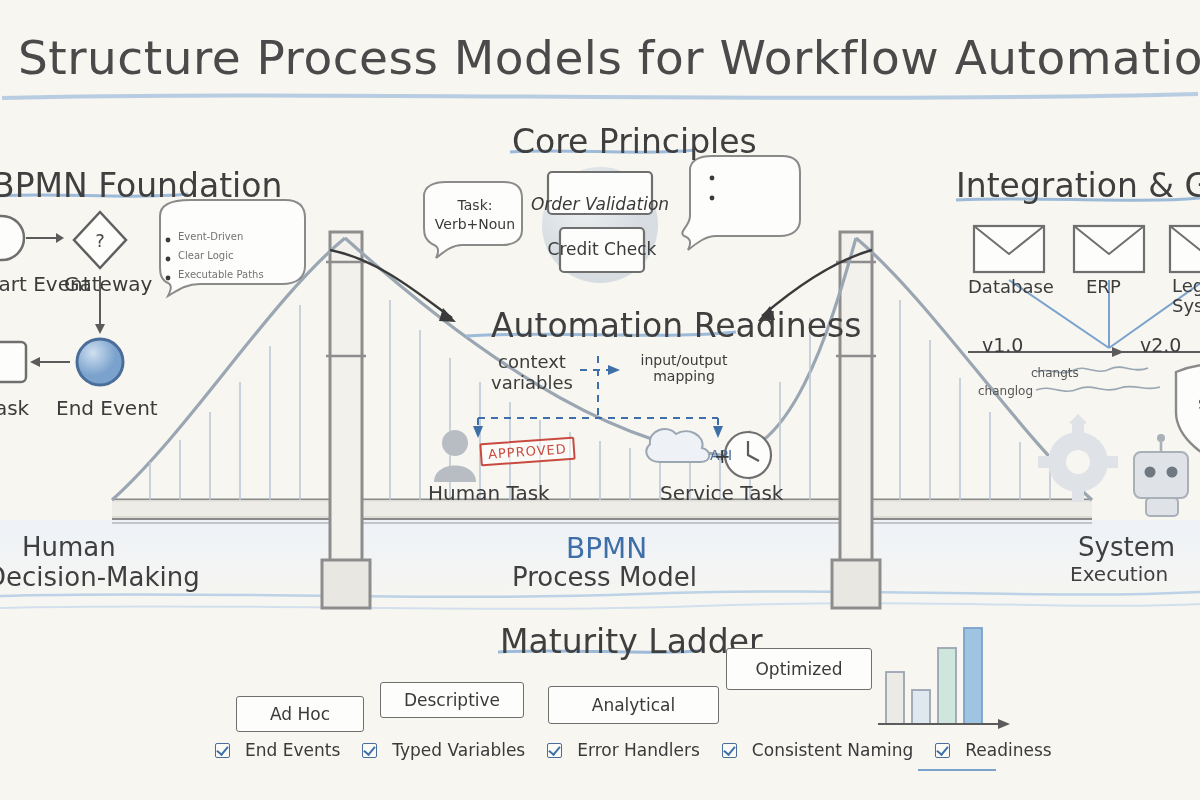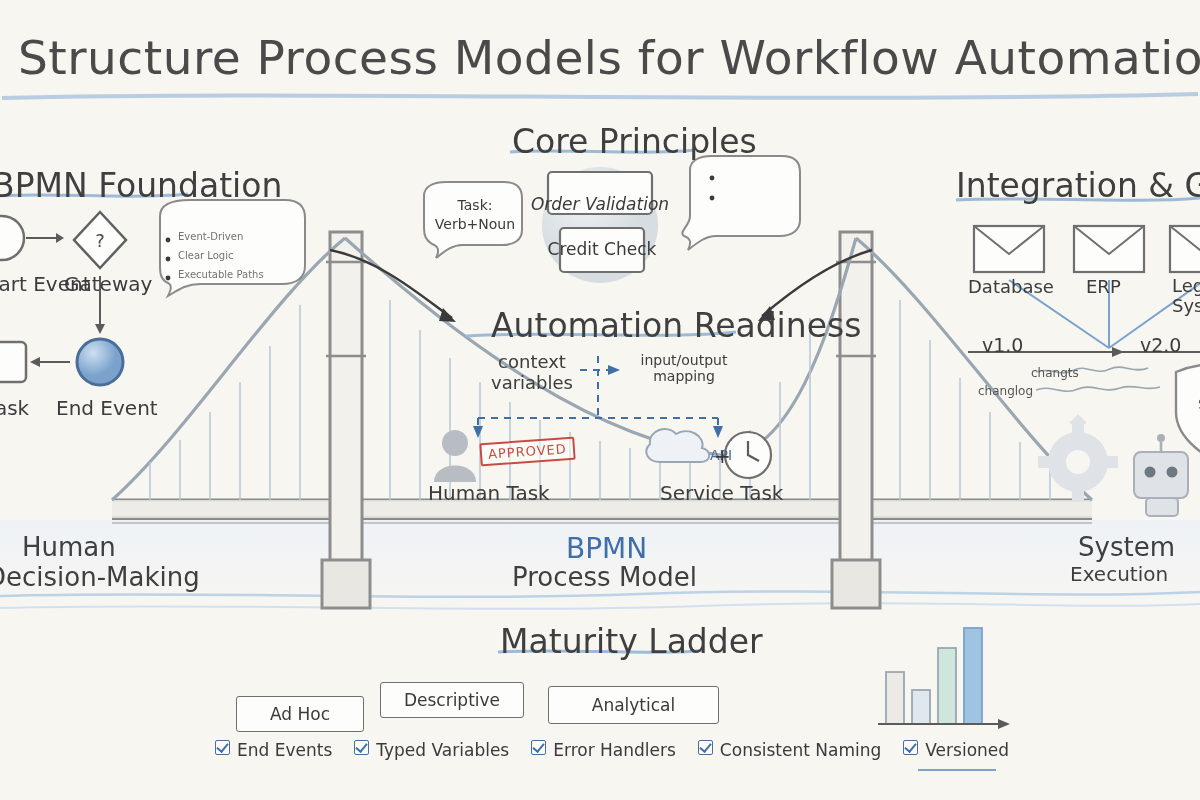--- a/index.html
+++ b/index.html
@@ -26,21 +26,21 @@
   }
   .section-h { font-size: 33px; color: #3f3f3f; }
   .label { font-size: 20px; color: #3c3c3c; }
   .small { font-size: 10px; color: #737373; }
   .xsmall { font-size: 12px; color: #555; }
   .blue { color: #3f6fa8; }
 
   .bubble-text { font-size: 14px; line-height: 1.35; color: #3a3a3a; }
 
   .check-row { position: absolute; left: 215px; top: 740px; display: flex; gap: 22px; align-items: center; }
-  .check-item { display: flex; gap: 7px; font-size: 17px; color: #3a3a3a; }
+  .check-item { display: flex; align-items: center; gap: 15px; font-size: 17px; color: #3a3a3a; }
   .cbox {
     width: 15px; height: 15px; border: 1.6px solid #4a6d99; border-radius: 2px;
     display: inline-block; position: relative; background: #fbfbf8;
   }
   .cbox::after {
     content: "";
     position: absolute; left: 3px; top: 0px; width: 5px; height: 9px;
     border-right: 2px solid #3f6fa8; border-bottom: 2px solid #3f6fa8;
     transform: rotate(40deg);
   }
@@ -308,37 +308,38 @@
   <div class="txt section-h" style="left:-14px; top:562px; font-size:26px;">Decision-Making</div>
   <div class="txt section-h blue" style="left:566px; top:532px; font-size:28px;">BPMN</div>
   <div class="txt section-h" style="left:512px; top:562px; font-size:26px;">Process Model</div>
   <div class="txt section-h" style="left:1078px; top:532px; font-size:26px;">System</div>
   <div class="txt section-h" style="left:1070px; top:562px; font-size:20px;">Execution</div>
 
   <div class="txt section-h" style="left:500px; top:622px;">Maturity Ladder</div>
   <div class="ml-box" style="left:236px; top:696px; width:128px; height:36px;">Ad Hoc</div>
   <div class="ml-box" style="left:380px; top:682px; width:144px; height:36px;">Descriptive</div>
   <div class="ml-box" style="left:548px; top:686px; width:171px; height:38px;text-align:right;">Analytical</div>
+  <div class="ml-box" style="left:726px; top:648px; width:146px; height:42px;">Optimized</div>
 
   <div class="check-row">
     <div class="check-item">
       <span class="cbox"></span>
       <span>End Events</span>
     </div>
     <div class="check-item">
       <span class="cbox"></span>
       <span>Typed Variables</span>
     </div>
     <div class="check-item">
       <span class="cbox"></span>
       <span>Error Handlers</span>
     </div>
     <div class="check-item">
       <span class="cbox"></span>
       <span>Consistent Naming</span>
     </div>
     <div class="check-item">
       <span class="cbox"></span>
-      <span>Versioned</span>
+      <span>Readiness</span>
     </div>
   </div>
 
 </div>
 
 </body></html>

